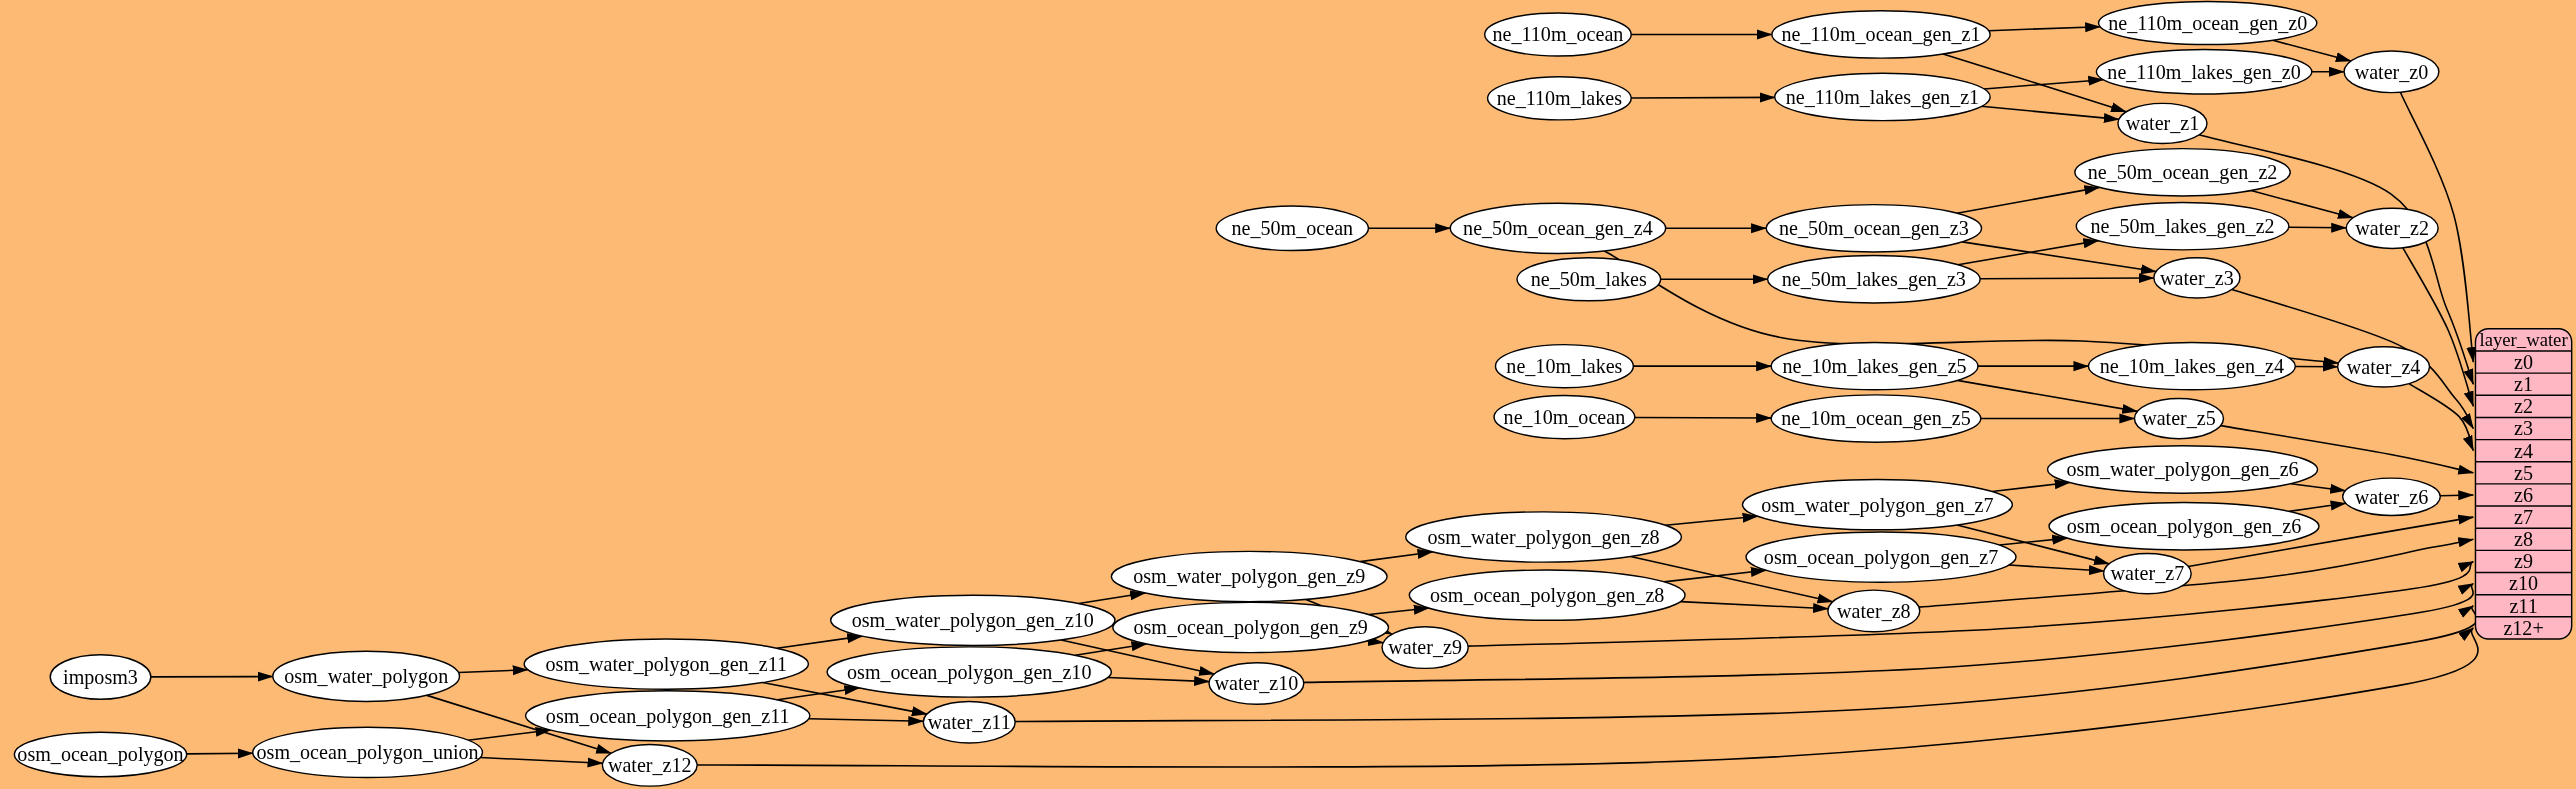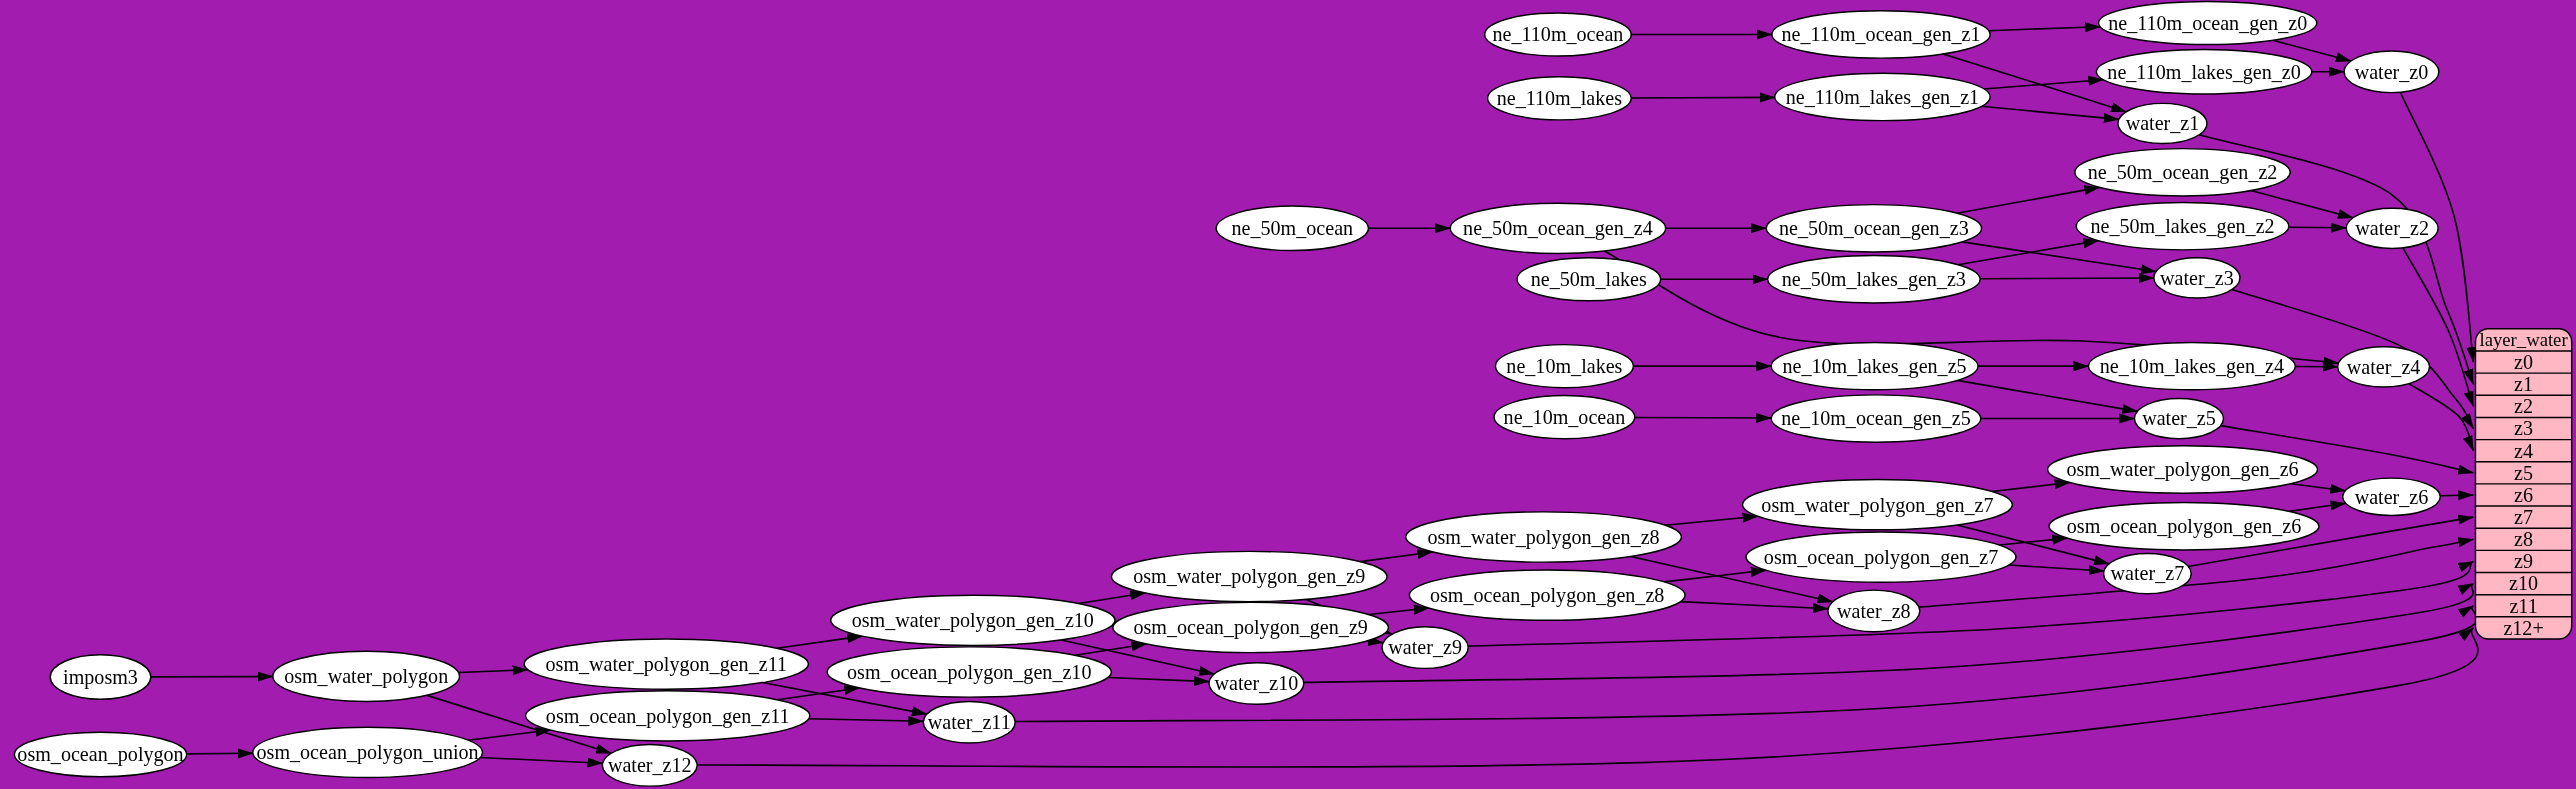--- a/index.html
+++ b/index.html
@@ -2,21 +2,21 @@
 <html style="font-size:11.5px"><head>
 <meta charset="utf-8">
 <style>
   html, body {
     margin: 0;
     padding: 0;
     background: #ffffff;
   }
   .canvas {
     width: 100%;
-    background: #a21caf;
+    background: #fdba74;
   }
   svg {
     display: block;
     width: 100%;
     height: auto;
     font-family: "Liberation Serif", "DejaVu Serif", serif;
   }
   text {
     fill: #000000;
     text-anchor: middle;

